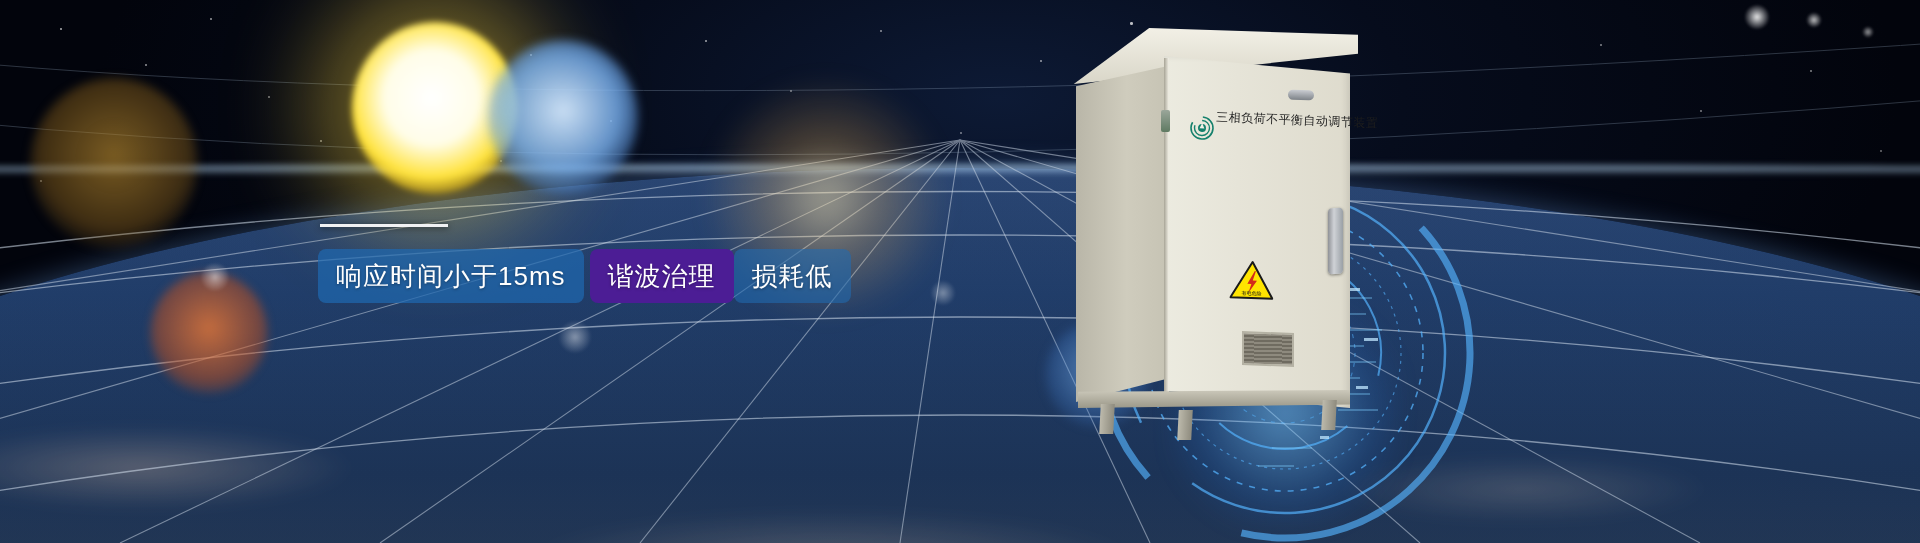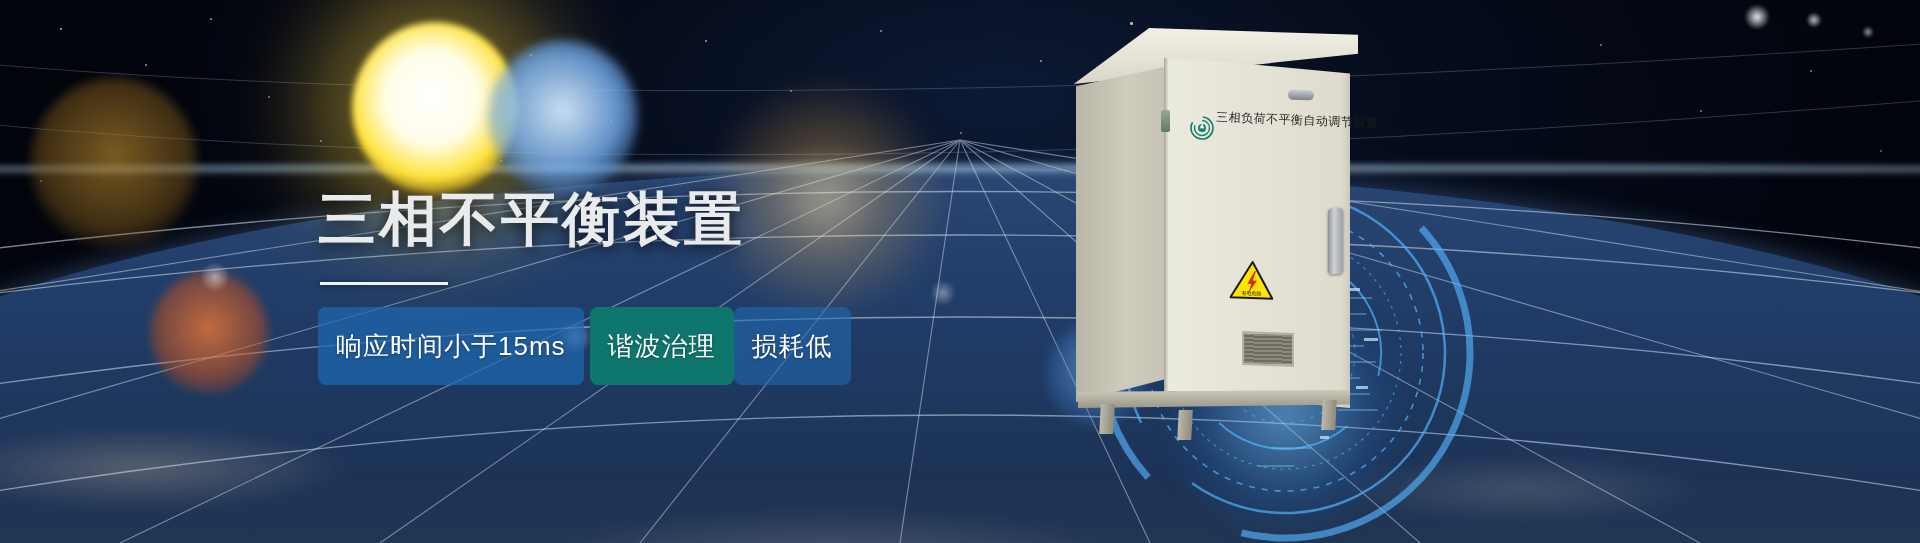--- a/index.html
+++ b/index.html
@@ -183,25 +183,25 @@
   .rule{
     width:128px;height:3px;background:#f0f1f3;
     margin:34px 0 0 2px;
     box-shadow:0 1px 6px rgba(0,0,0,.55);
   }
   .pills{display:flex;align-items:center;margin-top:22px;}
   .pill{
     display:flex;align-items:center;justify-content:center;
     height:46px;border-radius:8px;
     color:#fff;font-size:26px;letter-spacing:1px;
-    padding:16px 18px;
+    padding:4px 18px;
     text-shadow:0 1px 3px rgba(0,0,0,.35);
   }
   .pill-faint{background:rgba(30,104,176,.72);}
-  .pill-solid{background:#0f766e;margin-left:6px;}
+  .pill-solid{background:#4c1d95;margin-left:6px;}
   .pill-faint2{background:rgba(32,106,178,.58);}
 </style>
 </head>
 <body>
 
 <div class="banner">
 
   <div class="sky"></div>
 
   <div class="stars">
@@ -334,21 +334,20 @@
     <div class="warn-sign">
       <svg width="44" height="40" viewBox="0 0 44 40">
         <polygon points="22,2 43,38 1,38" fill="#ffe400" stroke="#1a1a1a" stroke-width="2" stroke-linejoin="round"></polygon>
         <path d="M24.5 11 L17.5 24 L21.5 24 L18.8 33 L27 20.5 L22.8 20.5 L25.6 11 Z" fill="#d42b1a"></path>
         <text x="22" y="35" font-size="5" fill="#111" text-anchor="middle" font-family="DejaVu Sans, sans-serif">有电危险</text>
       </svg>
     </div>
   </div>
 
   <div class="copy">
-    <h1 class="headline">三相不平衡装置</h1>
     <div class="rule"></div>
 
     <div class="pills">
       <div class="pill pill-faint">响应时间小于15ms</div>
       <div class="pill pill-solid">谐波治理</div>
       <div class="pill pill-faint2">损耗低</div>
     </div>
   </div>
 
 </div>

